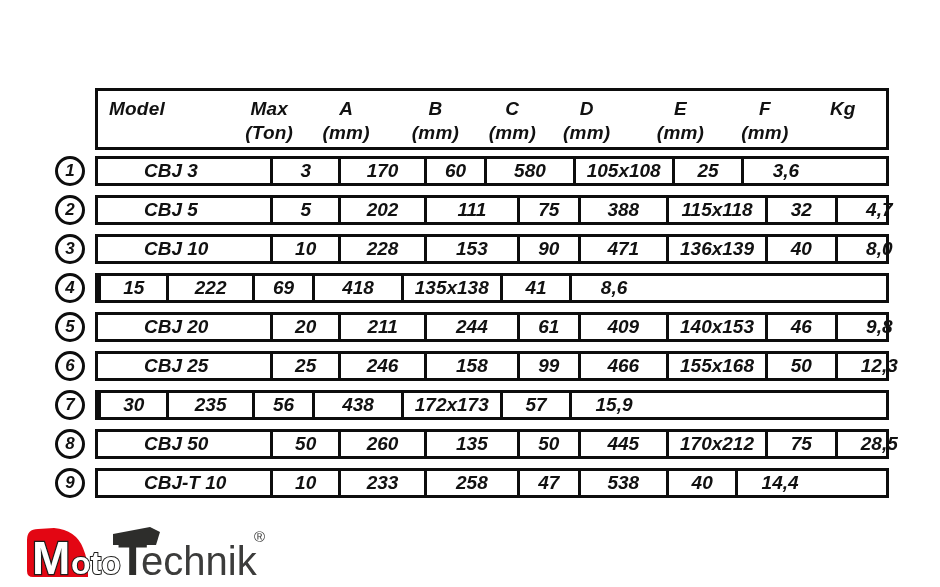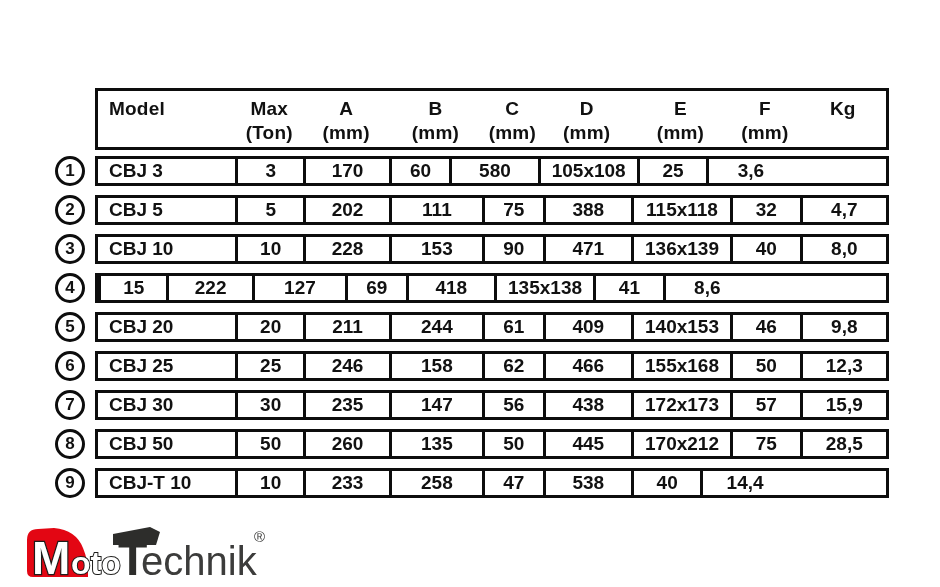--- a/index.html
+++ b/index.html
@@ -16,20 +16,21 @@
     overflow: hidden;
   }
   * { box-sizing: border-box; }
 
   
   .spec-table {
     position: absolute;
     left: 55px;
     top: 88px;
     width: 840px;
+    font-style: italic;
   }
   .spec-header {
     margin-left: 40px;
     width: 794px;
     height: 62px;
     border: 3.5px solid #0d0d0d;
     display: flex;
     background: #ffffff;
   }
   .hcell {
@@ -87,20 +88,21 @@
     font-size: 19px;
     color: #111111;
     border-left: 3px solid #0d0d0d;
     white-space: nowrap;
     overflow: hidden;
   }
   .cell.c0 {
     border-left: none;
     justify-content: flex-start;
     padding-left: 11px;
+    margin-left: 35px;
   }
 
   
   .c0 { flex: 0 0 17.38%; }
   .c1 { flex: 0 0 8.69%; }
   .c2 { flex: 0 0 10.83%; }
   .c3 { flex: 0 0 11.84%; }
   .c4 { flex: 0 0 7.68%; }
   .c5 { flex: 0 0 11.21%; }
   .c6 { flex: 0 0 12.59%; }
@@ -206,21 +208,20 @@
             <div class="cell c6">136x139</div>
             <div class="cell c7">40</div>
             <div class="cell c8">8,0</div>
           </div>
         </div>
         <div class="row-line">
           <div class="circle-badge">4</div>
           <div class="row-box">
             <div class="cell c1">15</div>
             <div class="cell c2">222</div>
-            <div class="cell c3">127</div>
             <div class="cell c4">69</div>
             <div class="cell c5">418</div>
             <div class="cell c6">135x138</div>
             <div class="cell c7">41</div>
             <div class="cell c8">8,6</div>
           </div>
         </div>
         <div class="row-line">
           <div class="circle-badge">5</div>
           <div class="row-box">
@@ -235,34 +236,32 @@
             <div class="cell c8">9,8</div>
           </div>
         </div>
         <div class="row-line">
           <div class="circle-badge">6</div>
           <div class="row-box">
             <div class="cell c0">CBJ 25</div>
             <div class="cell c1">25</div>
             <div class="cell c2">246</div>
             <div class="cell c3">158</div>
-            <div class="cell c4">62</div>
+            <div class="cell c4">99</div>
             <div class="cell c5">466</div>
             <div class="cell c6">155x168</div>
             <div class="cell c7">50</div>
             <div class="cell c8">12,3</div>
           </div>
         </div>
         <div class="row-line">
           <div class="circle-badge">7</div>
           <div class="row-box">
-            <div class="cell c0">CBJ 30</div>
             <div class="cell c1">30</div>
             <div class="cell c2">235</div>
-            <div class="cell c3">147</div>
             <div class="cell c4">56</div>
             <div class="cell c5">438</div>
             <div class="cell c6">172x173</div>
             <div class="cell c7">57</div>
             <div class="cell c8">15,9</div>
           </div>
         </div>
         <div class="row-line">
           <div class="circle-badge">8</div>
           <div class="row-box">

